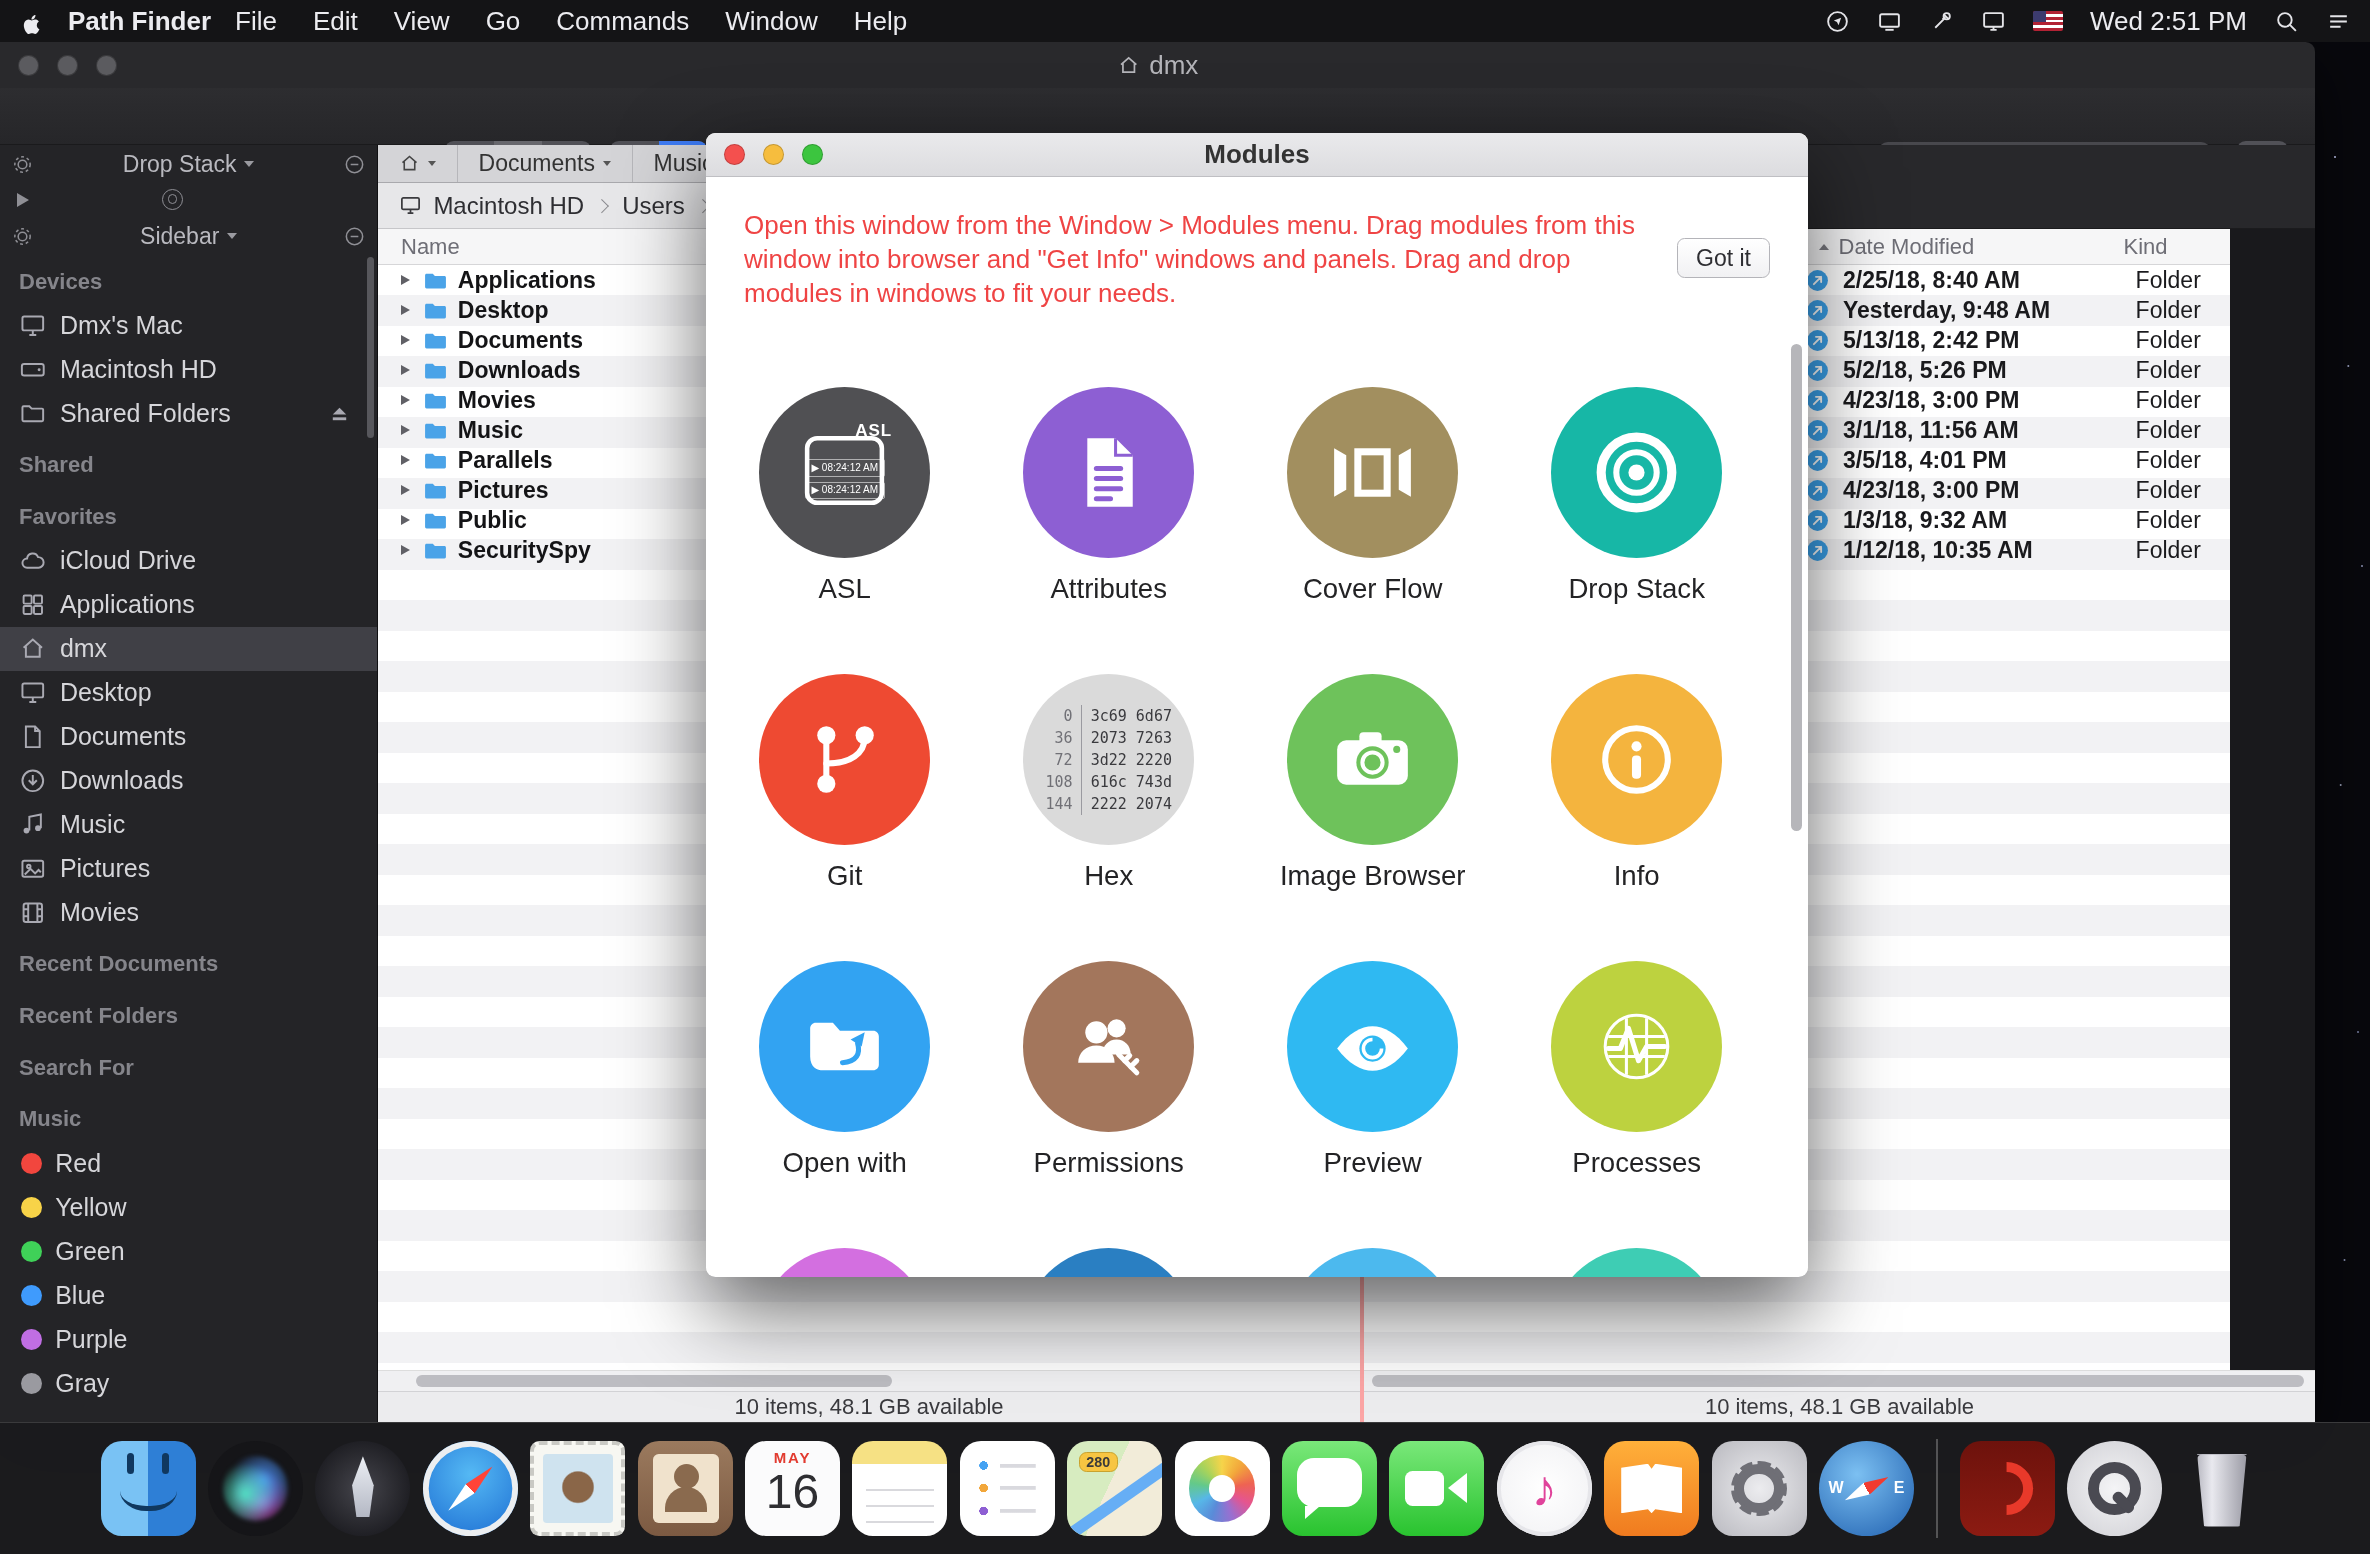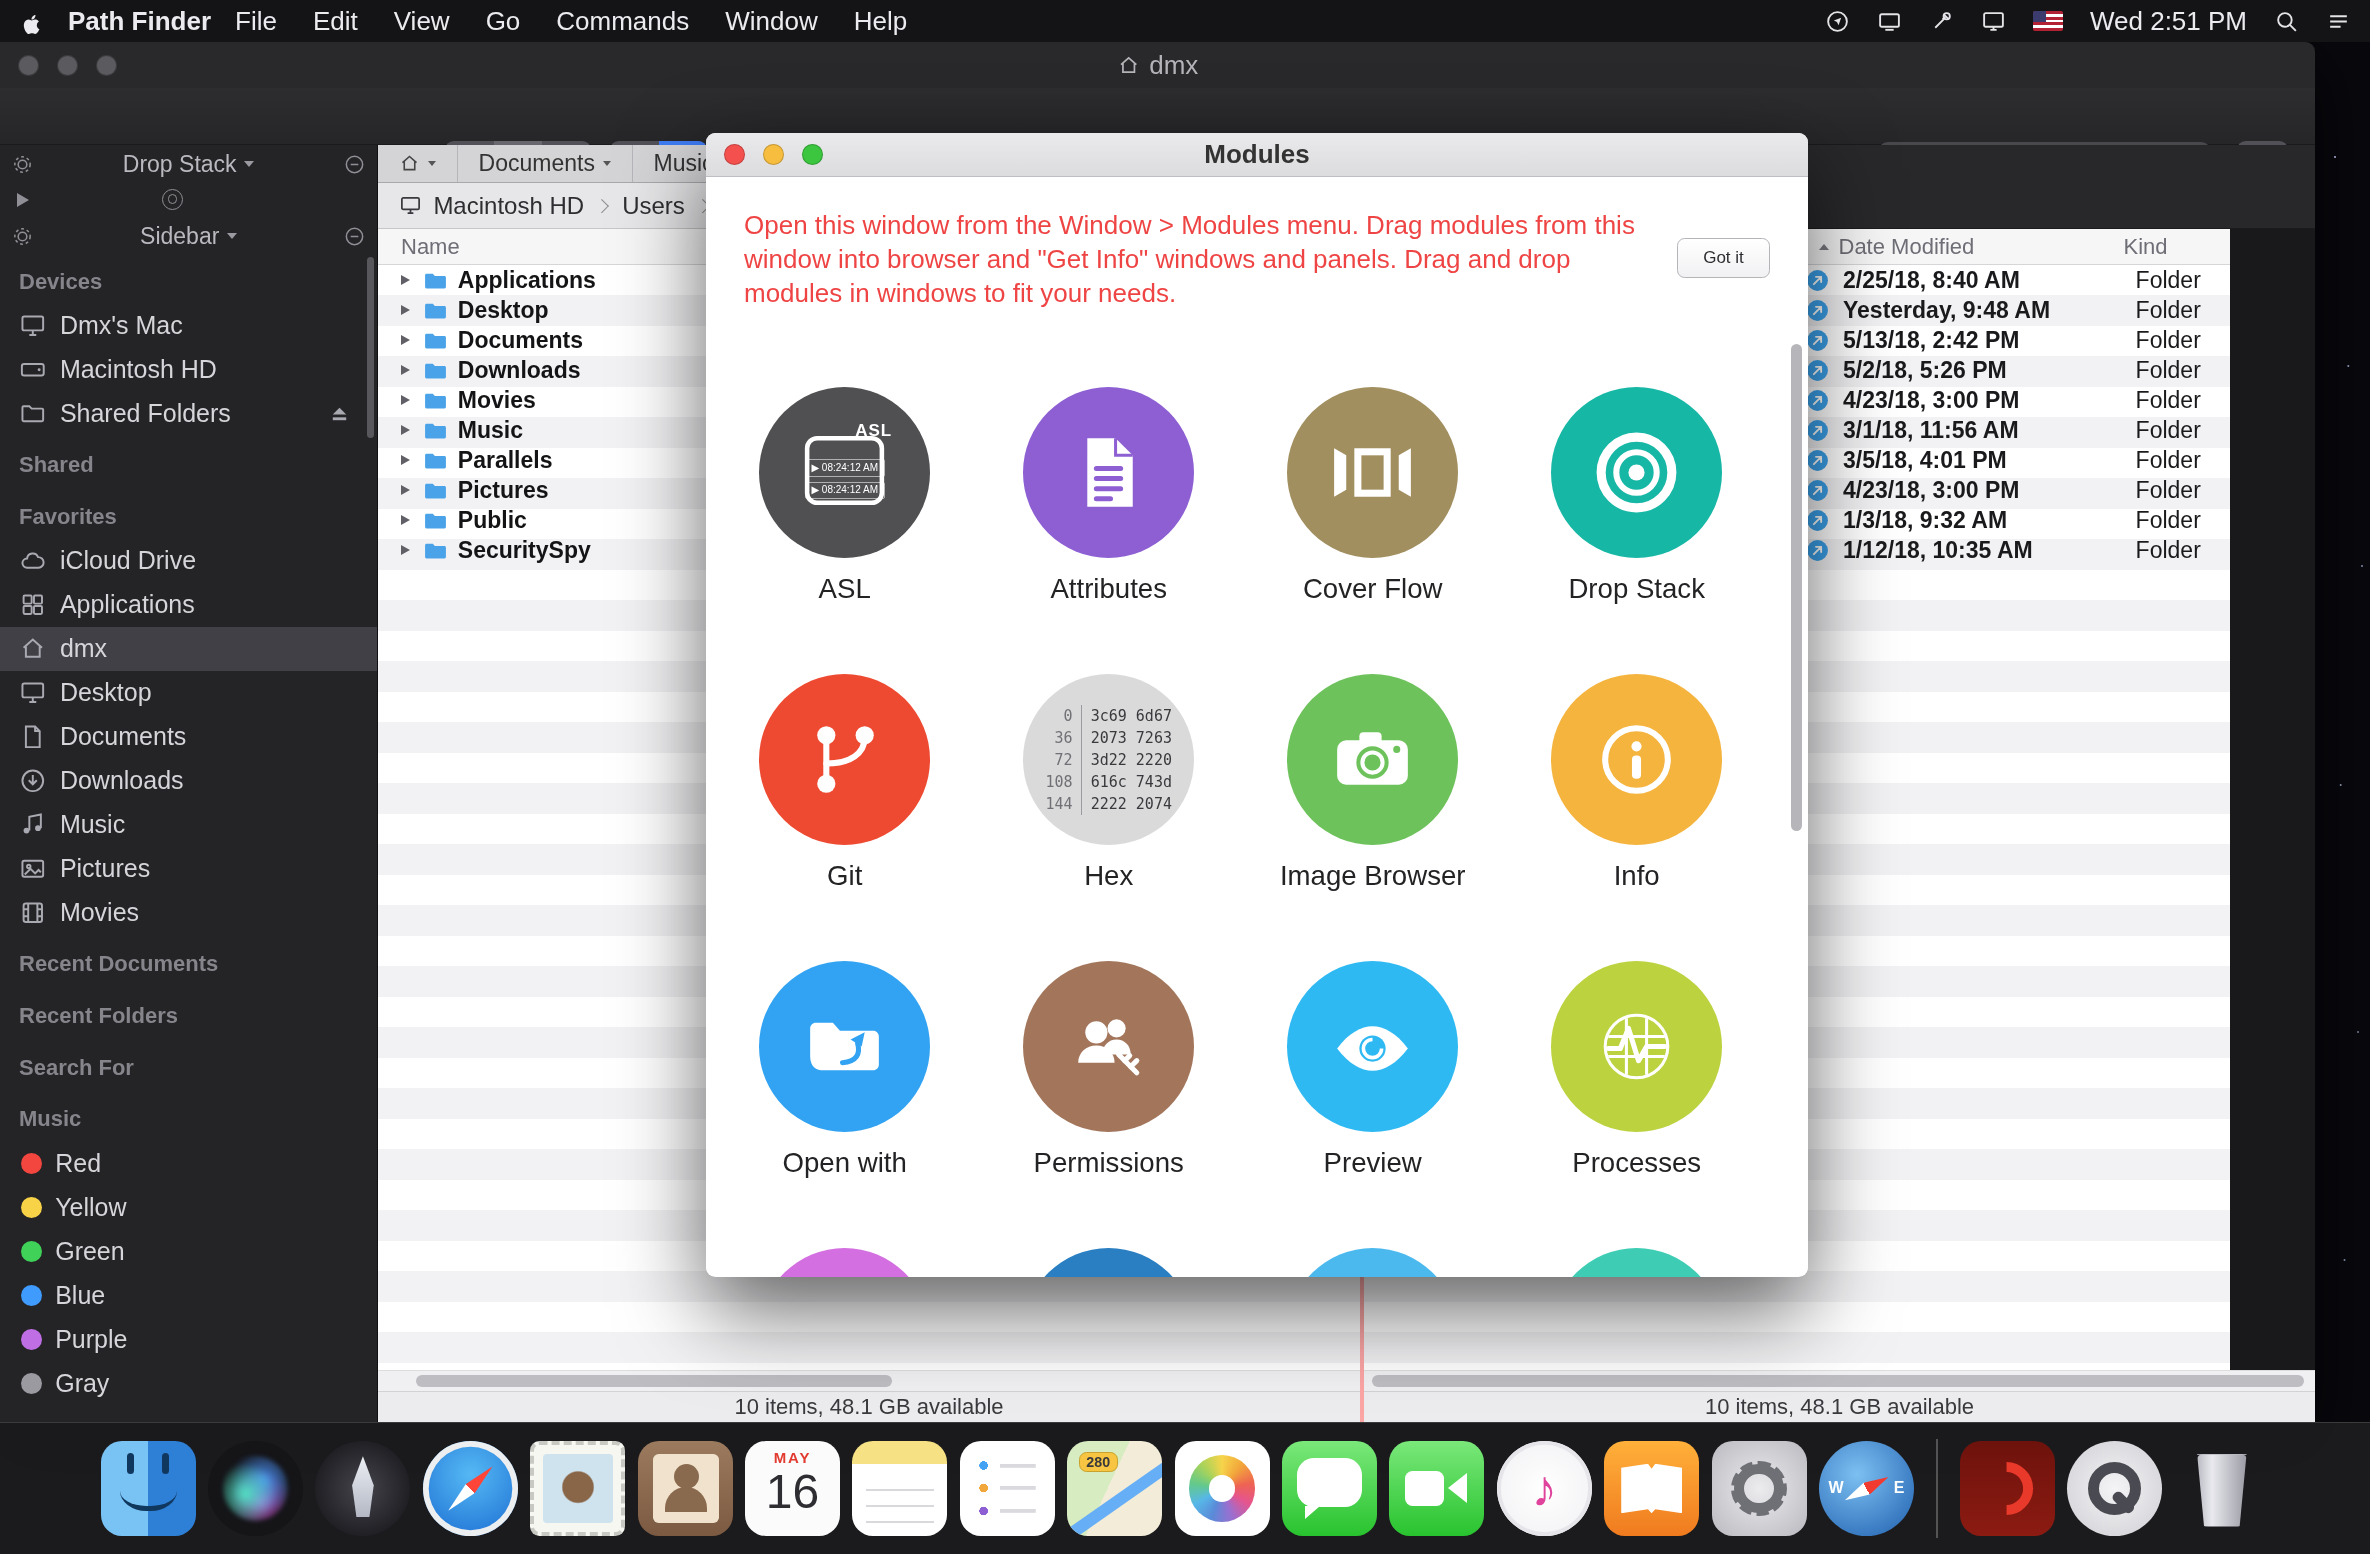--- a/index.html
+++ b/index.html
@@ -94,21 +94,21 @@
   .statusbar{position:absolute;left:0;bottom:0;height:31px;background:#ececee;border-top:1px solid #d2d2d5;display:flex;align-items:center;justify-content:center;font-size:22px;color:#3a3a3e}
   .rp-top{position:absolute;left:0;right:0;top:0;height:84px;background:#28282b;border-bottom:1px solid #1b1b1d}
 
   
   .modal{position:absolute;left:706px;top:133px;width:1102px;height:1144px;background:#fff;border-radius:9.5px;box-shadow:0 33px 86px rgba(0,0,0,.6);overflow:hidden;z-index:10}
   .m-titlebar{position:absolute;left:0;top:0;right:0;height:44px;background:linear-gradient(#eaeaec,#dcdcdf);border-bottom:1px solid #bfbfc3;display:flex;align-items:center}
   .m-title{position:absolute;left:0;right:0;text-align:center;font-size:26px;font-weight:600;color:#333}
   .m-tl{width:21px;height:21px;border-radius:50%;margin-left:18px;box-shadow:inset 0 0 0 1px rgba(0,0,0,.2);z-index:2}
   .m-tl.red{background:#f4504e}.m-tl.yel{background:#f6bd3e}.m-tl.grn{background:#3cc53f}
   .m-info{position:absolute;left:38px;top:76px;width:913px;font-size:26px;line-height:1.3;color:#ef4444}
-  .gotit{position:absolute;right:38px;top:105px;width:93px;height:40px;border:1.4px solid #b4b4b9;border-radius:7.6px;background:linear-gradient(#fff,#f1f1f3);display:flex;align-items:center;justify-content:center;font-size:17px;color:#2e2e32}
+  .gotit{position:absolute;right:38px;top:105px;width:93px;height:40px;border:1.4px solid #b4b4b9;border-radius:7.6px;background:linear-gradient(#fff,#f1f1f3);display:flex;align-items:center;justify-content:center;font-size:23px;color:#2e2e32}
   .mgrid{position:absolute;left:6.7px;top:254px;width:1058px;display:grid;grid-template-columns:repeat(4,264px);grid-auto-rows:287px;justify-items:center}
   .mcell{display:flex;flex-direction:column;align-items:center}
   .mcircle{width:171px;height:171px;border-radius:50%;position:relative;display:flex;align-items:center;justify-content:center}
   .micon{width:101px;height:101px}
   .mlabel{margin-top:15px;font-size:27.6px;color:#232325;white-space:nowrap}
   .mlabel:empty{display:none}
   .hexwrap{position:absolute;inset:0;display:flex;align-items:center;justify-content:center;gap:8.6px;font-family:"DejaVu Sans Mono",monospace;font-size:15px;line-height:22px;pointer-events:none}
   .hexl{color:#707076;text-align:right;white-space:pre-line}
   .hexl:not(:empty){border-right:1.9px solid #9a9aa0;padding-right:8.6px}
   .hexr{color:#3a3a3e;white-space:pre-line}

